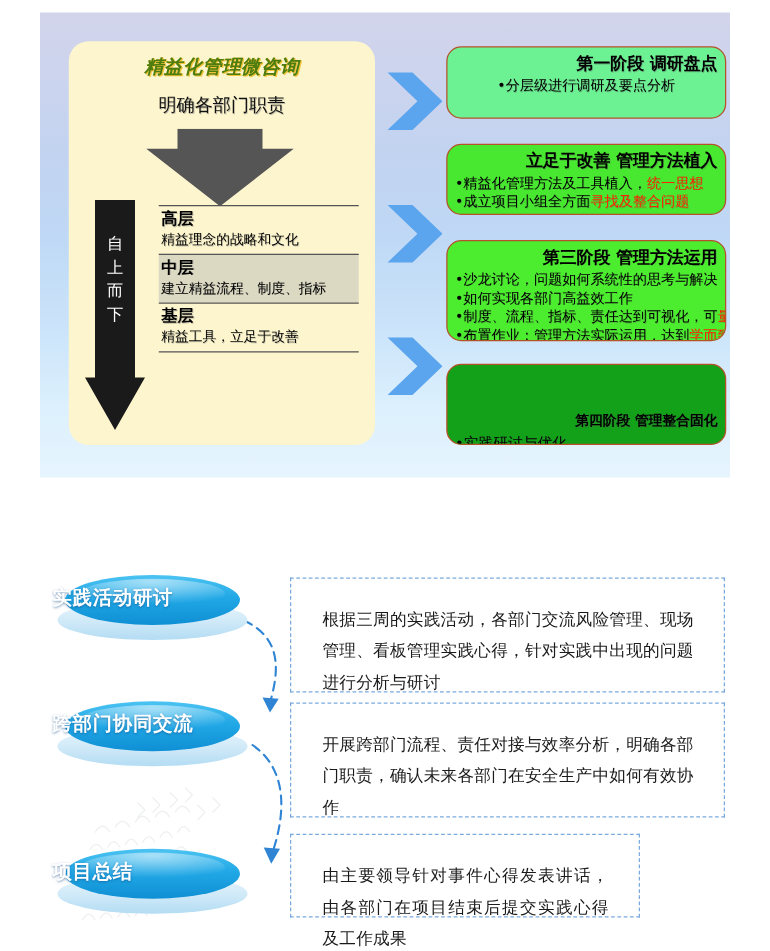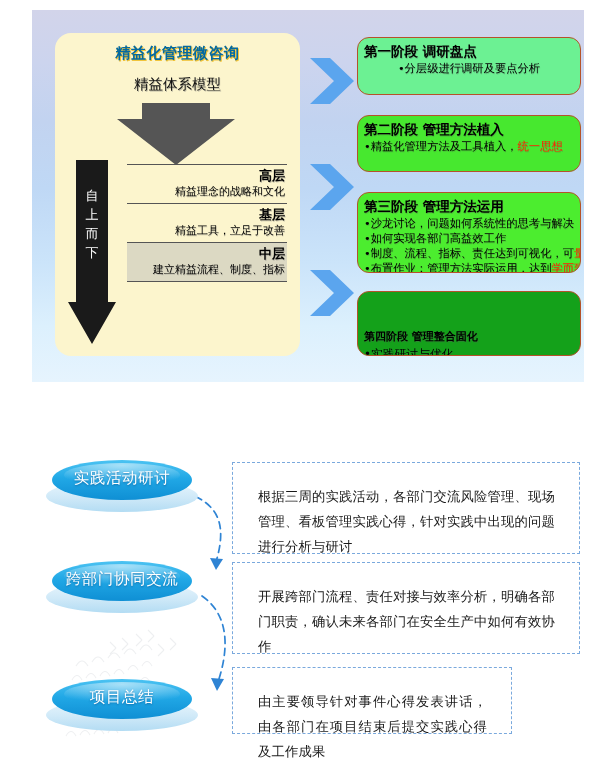--- a/index.html
+++ b/index.html
@@ -44,23 +44,24 @@
     box-sizing: border-box;
   }
   #lean-card-title {
     position: absolute;
     top: 11px;
     left: 0;
     width: 100%;
     text-align: center;
     font-size: 15px;
     font-weight: bold;
-    color: #0369a1;
+    color: #4d7c0f;
     letter-spacing: 0.5px;
     text-shadow: 1px 1px 0 #f2c43a, 0.5px 0.5px 0 #e8b820;
+    font-style: italic;
   }
   #lean-card-subtitle {
     position: absolute;
     top: 42px;
     left: 0;
     width: 100%;
     text-align: center;
     font-size: 14.5px;
     color: #111111;
     font-weight: normal;
@@ -100,21 +101,21 @@
 
   
   #layers {
     position: absolute;
     left: 72px;
     top: 131px;
     width: 160px;
   }
   .layer {
     position: relative;
-    text-align: right;
+    text-align: left;
     padding: 3px 2px 4px 2px;
     border-top: 1.4px solid #555;
   }
   .layer:last-child { border-bottom: 1.4px solid #555; }
   .layer.mid { background: #dcd9c3; }
   .layer-title {
     font-size: 13px;
     font-weight: bold;
     color: #000;
     line-height: 16px;
@@ -143,21 +144,21 @@
     border-radius: 12px;
     padding: 4px 6px 4px 6px;
     overflow: hidden;
   }
   .stage-1 { top: 27px;  width: 224px; height: 58px;  background: #6cf193; }
   .stage-2 { top: 105px; width: 224px; height: 57px;  background: #47e82f; }
   .stage-3 { top: 182px; width: 224px; height: 81px;  background: #4ced2f; }
   .stage-4 { top: 281px; width: 224px; height: 65px;  background: #14a11a; }
 
   .stage-title {
-    text-align: left;
+    text-align: right;
     font-size: 13.5px;
     font-weight: bold;
     color: #000;
     line-height: 19px;
     text-shadow: 0.6px 0.6px 0 rgba(90,90,90,0.35);
   }
   .stage-line {
     font-size: 11.3px;
     color: #000;
     line-height: 15px;
@@ -196,23 +197,22 @@
     height: 58px;
   }
   .oval-wrap.o1 { left: 42px; top: 26px; }
   .oval-wrap.o2 { left: 42px; top: 127px; }
   .oval-wrap.o3 { left: 42px; top: 245px; }
   .oval-label {
     position: absolute;
     left: 0;
     top: 12px;
     width: 160px;
-    text-align: center;
     font-size: 15.5px;
-    font-weight: normal;
+    font-weight: bold;
     color: #ffffff;
     letter-spacing: 0.6px;
     z-index: 5;
     text-shadow: 0 1px 2px rgba(10,70,130,0.55);
     pointer-events: none;
   }
 
   .txtbox {
     position: absolute;
     left: 232px;
@@ -241,21 +241,21 @@
 </style>
 </head>
 <body>
 
 <div id="top-diagram">
 
   <div id="lean-card">
 
     <div id="lean-card-title">精益化管理微咨询</div>
 
-    <div id="lean-card-subtitle">精益体系模型</div>
+    <div id="lean-card-subtitle">明确各部门职责</div>
 
     <svg id="big-down-arrow" viewBox="0 0 118 62" preserveAspectRatio="none">
       <polygon points="0,16 25,16 25,0 93,0 93,16 118,16 59,62" fill="#555555"></polygon>
     </svg>
 
     <div id="ttb-arrow-wrap">
       <svg width="48" height="184" viewBox="0 0 48 184" preserveAspectRatio="none">
         <polygon points="8,0 40,0 40,142 48,142 24,184 0,142 8,142" fill="#1a1a1a"></polygon>
       </svg>
       <div id="ttb-arrow-label">
@@ -264,49 +264,50 @@
         <span>而</span>
         <span>下</span>
       </div>
     </div>
 
     <div id="layers">
       <div class="layer">
         <div class="layer-title">高层</div>
         <div class="layer-desc">精益理念的战略和文化</div>
       </div>
+      <div class="layer mid">
+        <div class="layer-title">中层</div>
+        <div class="layer-desc">建立精益流程、制度、指标</div>
+      </div>
       <div class="layer">
         <div class="layer-title">基层</div>
         <div class="layer-desc">精益工具，立足于改善</div>
       </div>
-      <div class="layer mid">
-        <div class="layer-title">中层</div>
-        <div class="layer-desc">建立精益流程、制度、指标</div>
-      </div>
     </div>
   </div>
 
   <svg class="chevron" style="left:278px; top:46px;" viewBox="0 0 44 50">
     <polygon points="0,2 20,2 44,25 20,48 0,48 24,25" fill="#5ba5ee"></polygon>
   </svg>
   <svg class="chevron" style="left:278px; top:152px;" viewBox="0 0 44 50">
     <polygon points="0,2 20,2 44,25 20,48 0,48 24,25" fill="#5ba5ee"></polygon>
   </svg>
   <svg class="chevron" style="left:278px; top:258px;" viewBox="0 0 44 50">
     <polygon points="0,2 20,2 44,25 20,48 0,48 24,25" fill="#5ba5ee"></polygon>
   </svg>
 
   <div class="stage stage-1">
     <div class="stage-title">第一阶段  调研盘点</div>
     <div class="stage-line"><span>•</span><span>分层级进行调研及要点分析</span></div>
   </div>
 
   <div class="stage stage-2">
-    <div class="stage-title">第二阶段   管理方法植入</div>
+    <div class="stage-title">立足于改善   管理方法植入</div>
     <div class="stage-line"><span>•</span><span>精益化管理方法及工具植入，</span><span class="hl">统一思想</span></div>
+    <div class="stage-line"><span>•</span><span>成立项目小组全方面</span><span class="hl">寻找及整合问题</span></div>
   </div>
 
   <div class="stage stage-3">
     <div class="stage-title">第三阶段   管理方法运用</div>
     <div class="stage-line"><span>•</span><span>沙龙讨论，问题如何系统性的思考与解决</span></div>
     <div class="stage-line"><span>•</span><span>如何实现各部门高益效工作</span></div>
     <div class="stage-line"><span>•</span><span>制度、流程、指标、责任达到可视化，可</span><span class="hl">量</span></div>
     <div class="stage-line"><span>•</span><span>布置作业：管理方法实际运用，达到</span><span class="hl">学而致用</span></div>
   </div>
 

